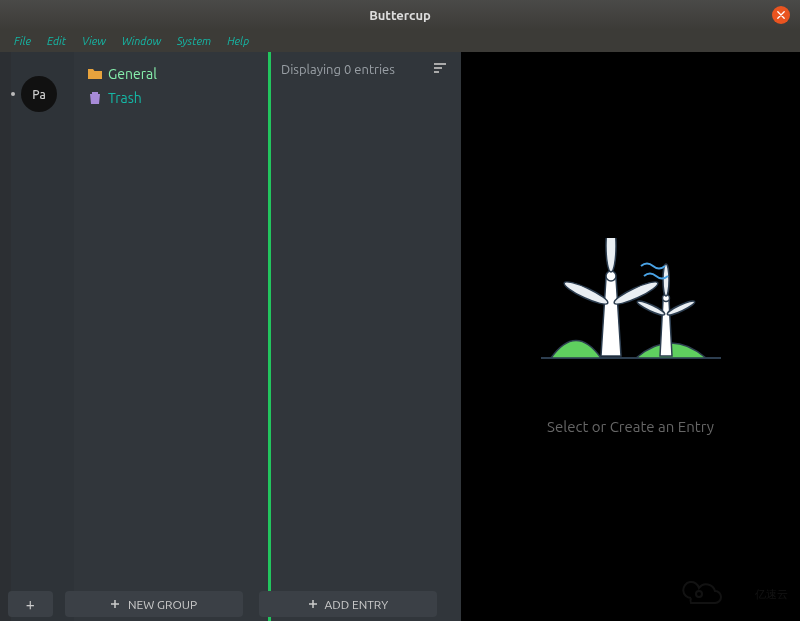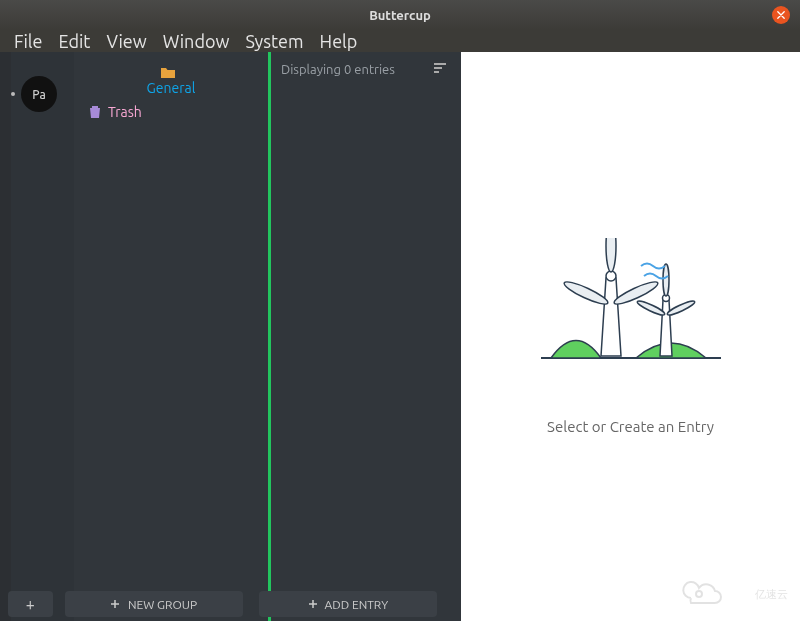--- a/index.html
+++ b/index.html
@@ -2,37 +2,37 @@
 <html><head>
 <meta charset="utf-8">
 <style>
   * { box-sizing: border-box; margin: 0; padding: 0; }
   html, body { width: 800px; height: 621px; font-family: "Ubuntu", "Segoe UI", Arial, sans-serif; background: #2c2f33; overflow: hidden; }
   .titlebar { height: 30px; background: linear-gradient(to bottom, #4a4a48, #3c3b37); display: flex; align-items: center; position: relative; }
   .titlebar .title { flex: 1; text-align: center; color: #ddd; font-weight: bold; font-size: 13px; }
   .titlebar .close-btn { position: absolute; right: 10px; top: 6px; width: 18px; height: 18px; border-radius: 50%; background: #e95420; display: flex; align-items: center; justify-content: center; cursor: pointer; }
   .titlebar .close-btn svg { width: 8px; height: 8px; }
   .menubar { height: 22px; background: #3c3b37; display: flex; align-items: center; padding: 0 6px; }
-  .menubar .menu-item { color: #e5e5e5; font-size: 18px; padding: 2px 8px; cursor: pointer; }
+  .menubar .menu-item { color: #14b8a6; font-size: 11px; padding: 2px 8px; cursor: pointer; font-style: italic; }
   .app { display: flex; height: calc(621px - 30px - 22px); }
   .vaults-col { width: 63px; background: #2e3338; display: flex; flex-direction: column; padding-top: 24px; margin-left: 11px; }
   .vault-icon-wrap { display: flex; align-items: center; }
   .vault-dot { width:4px; height:4px; background:#bbb; border-radius:50%; margin-right:6px; }
   .vault-circle { width: 36px; height: 36px; border-radius: 50%; background: #111; display: flex; align-items: center; justify-content: center; color: #ccc; font-size: 12px; font-weight: 500; cursor:pointer; }
   .groups-col { width: 194px; background: #31363b; display: flex; flex-direction: column; }
   .groups-list { flex: 1; padding: 10px 8px; }
-  .group-item { display: flex; align-items: center; padding: 4px 6px; font-size: 14px; cursor: pointer; color:#f9a8d4; }
-  .group-item.general { color: #0ea5e9; flex-direction: column; }
+  .group-item { display: flex; align-items: center; padding: 4px 6px; font-size: 14px; cursor: pointer; color:#14b8a6; }
+  .group-item.general { color: #86efac; }
   .group-item .gicon { width:14px; height:14px; margin-right:6px; display:flex; align-items:center; justify-content:center; }
   .entries-col { width: 193px; background: #31363b; border-left: 3px solid #22c55e; display: flex; flex-direction: column; }
   .entries-header { height: 34px; display:flex; align-items:center; padding:0 10px; color:#9aa0a6; font-size:13px; }
   .entries-header .spacer { flex:1; }
   .sort-btn { cursor:pointer; padding:4px; }
   .entries-body { flex:1; }
-  .detail-col { flex:1; background:#ffffff; display:flex; flex-direction:column; align-items:center; justify-content:center; }
+  .detail-col { flex:1; background:#000000; display:flex; flex-direction:column; align-items:center; justify-content:center; }
   .detail-text { margin-top:50px; color:#666; font-size:15px; }
   .watermark { position:absolute; right:12px; bottom:12px; opacity:0.18; }
   .bottom-area { position:absolute; bottom:0; left:0; width:450px; height:34px; display:flex; }
   .bottom-area .plus-zone { width:63px; display:flex; align-items:center; justify-content:center; }
   .bottom-area .ng-zone { width:194px; display:flex; align-items:center; justify-content:center; }
   .bottom-area .ae-zone { width:212px; display:flex; align-items:center; justify-content:center; }
   .bottom-btn { height:26px; background:#3b4046; border-radius:4px; display:flex; align-items:center; justify-content:center; color:#ccc; font-size:12px; cursor:pointer; }
   .plus-b { width:45px; }
   .ng-b { width:178px; }
   .ae-b { width:178px; }

